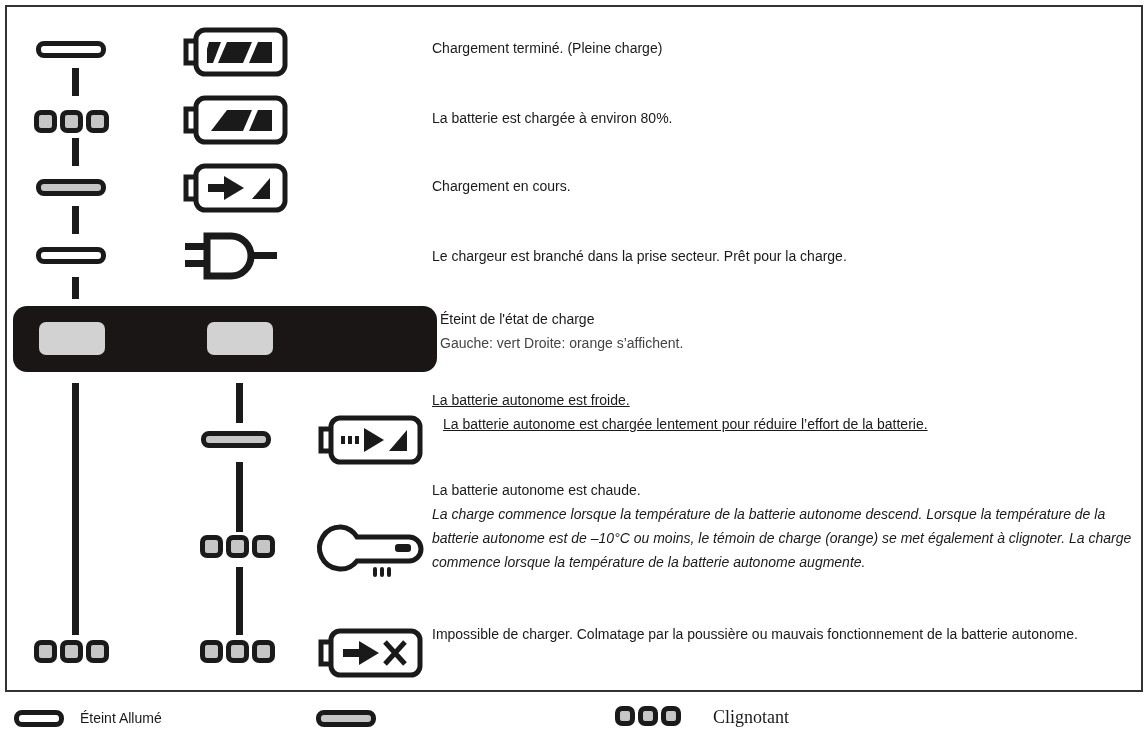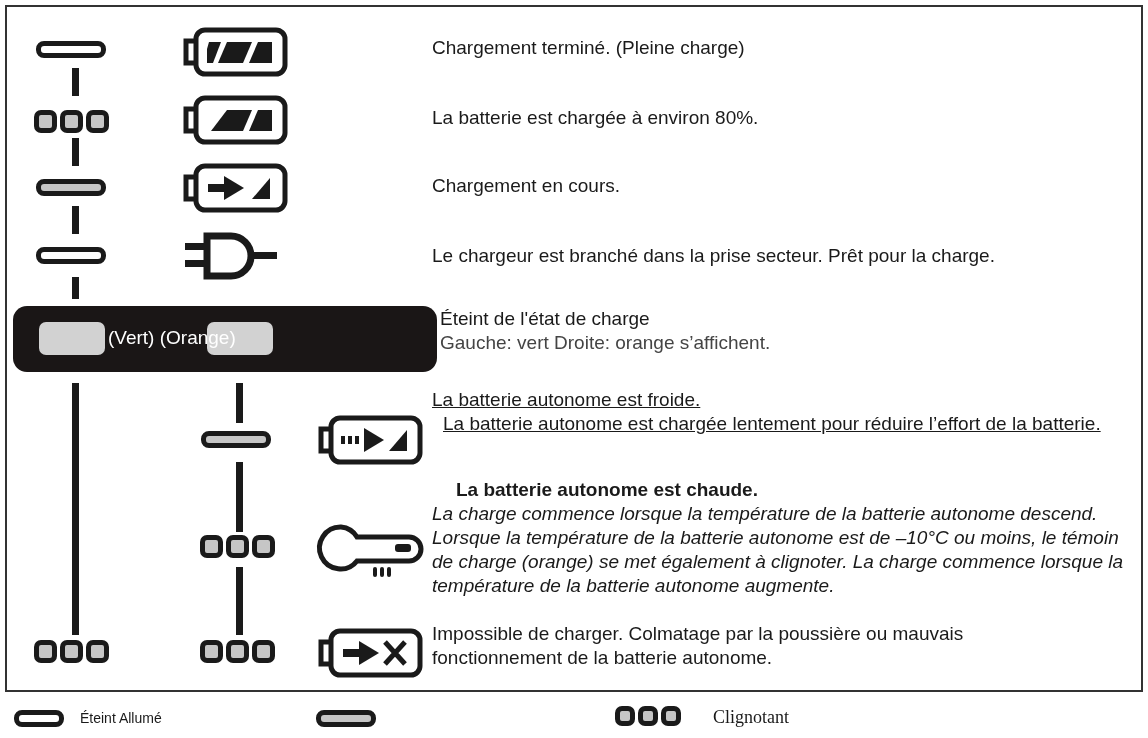--- a/index.html
+++ b/index.html
@@ -6,21 +6,21 @@
   body { width:1148px; height:738px; position:relative; overflow:hidden;
          font-family:"Liberation Sans", sans-serif; color:#1a1a1a; }
   .frame { position:absolute; left:5px; top:5px; width:1138px; height:687px;
            border:2px solid #333; box-sizing:border-box; }
   .bar { position:absolute; width:70px; height:17px; border:5px solid #1a1a1a; border-radius:8px;
          box-sizing:border-box; background:#fff; }
   .bar.on { background:#c6c6c6; }
   .dots { position:absolute; display:flex; gap:3px; }
   .dot { width:23px; height:23px; border:5px solid #1a1a1a; border-radius:7px; box-sizing:border-box; background:#c6c6c6; }
   .vline { position:absolute; width:7px; background:#1a1a1a; }
-  .txt { position:absolute; font-size:19px; line-height:24px; color:#1a1a1a; white-space:nowrap; }
+  .txt { position:absolute; font-size:14px; line-height:24px; color:#1a1a1a; white-space:nowrap; }
   .txt.wrap { white-space:normal; }
   .band { position:absolute; left:13px; top:306px; width:424px; height:66px; background:#1a1616;
           border-radius:14px; }
   .band .swatch { position:absolute; top:16px; height:33px; background:#d2d2d2; border-radius:7px; }
   .band .label { position:absolute; top:18px; font-size:19px; line-height:28px; color:#ffffff; white-space:nowrap; }
   .subtle { color:#444; }
   svg { position:absolute; overflow:visible; }
 </style>
 </head>
 <body>
@@ -68,21 +68,20 @@
 </svg>
 
 <div class="txt" style="left:432px;top:36px;">Chargement terminé. (Pleine charge)</div>
 <div class="txt" style="left:432px;top:106px;">La batterie est chargée à environ 80%.</div>
 <div class="txt" style="left:432px;top:174px;">Chargement en cours.</div>
 <div class="txt" style="left:432px;top:244px;">Le chargeur est branché dans la prise secteur. Prêt pour la charge.</div>
 
 <div class="band">
   <div class="swatch" style="left:26px;width:66px;"></div>
   <div class="swatch" style="left:194px;width:66px;"></div>
-  <div class="label" style="left:95px;">(Vert) (Orange)</div>
 </div>
 <div class="txt" style="left:440px;top:307px;">Éteint de l'état de charge</div>
 <div class="txt subtle" style="left:440px;top:331px;">Gauche: vert Droite: orange s’affichent.</div>
 
 <div class="vline" style="left:72px;top:383px;height:252px;"></div>
 <div class="dots" style="left:34px;top:640px;">
   <div class="dot"></div>
     <div class="dot"></div>
     <div class="dot"></div>
 </div>
@@ -121,21 +120,21 @@
 <svg style="left:317px;top:628px;" width="106" height="50" viewBox="0 0 106 50">
   <rect x="14" y="3" width="89" height="44" rx="9" fill="none" stroke="#1a1a1a" stroke-width="5"></rect>
   <path d="M14 14 H4 V36 H14" fill="none" stroke="#1a1a1a" stroke-width="5"></path>
   <rect x="26" y="21" width="18" height="8" fill="#1a1a1a"></rect>
   <polygon points="42,13 62,25 42,37" fill="#1a1a1a"></polygon>
   <path d="M68 14 L88 36 M88 14 L68 36" stroke="#1a1a1a" stroke-width="5"></path>
 </svg>
 
 <div class="txt" style="left:432px;top:388px;text-decoration:underline;">La batterie autonome est froide.</div>
 <div class="txt wrap" style="left:443px;top:412px;width:710px;text-decoration:underline;">La batterie autonome est chargée lentement pour réduire l’effort de la batterie.</div>
-<div class="txt" style="left:456px;top:478px;font-weight:bold;">La batterie autonome est chaude.</div>
+<div class="txt" style="left:432px;top:478px;">La batterie autonome est chaude.</div>
 <div class="txt wrap" style="left:432px;top:502px;width:705px;font-style:italic;">La charge commence lorsque la température de la batterie autonome descend. Lorsque la température de la batterie autonome est de –10°C ou moins, le témoin de charge (orange) se met également à clignoter. La charge commence lorsque la température de la batterie autonome augmente.</div>
 <div class="txt wrap" style="left:432px;top:622px;width:650px;">Impossible de charger. Colmatage par la poussière ou mauvais fonctionnement de la batterie autonome.</div>
 
 <div class="bar" style="left:14px;top:710px;width:50px;"></div>
 <div class="txt" style="left:80px;top:706px;font-size:14px;">Éteint Allumé</div>
 <div class="bar on" style="left:316px;top:710px;width:60px;"></div>
 <div class="dots" style="left:615px;top:706px;">
   <div class="dot" style="width:20px;height:20px;"></div>
     <div class="dot" style="width:20px;height:20px;"></div>
     <div class="dot" style="width:20px;height:20px;"></div>

